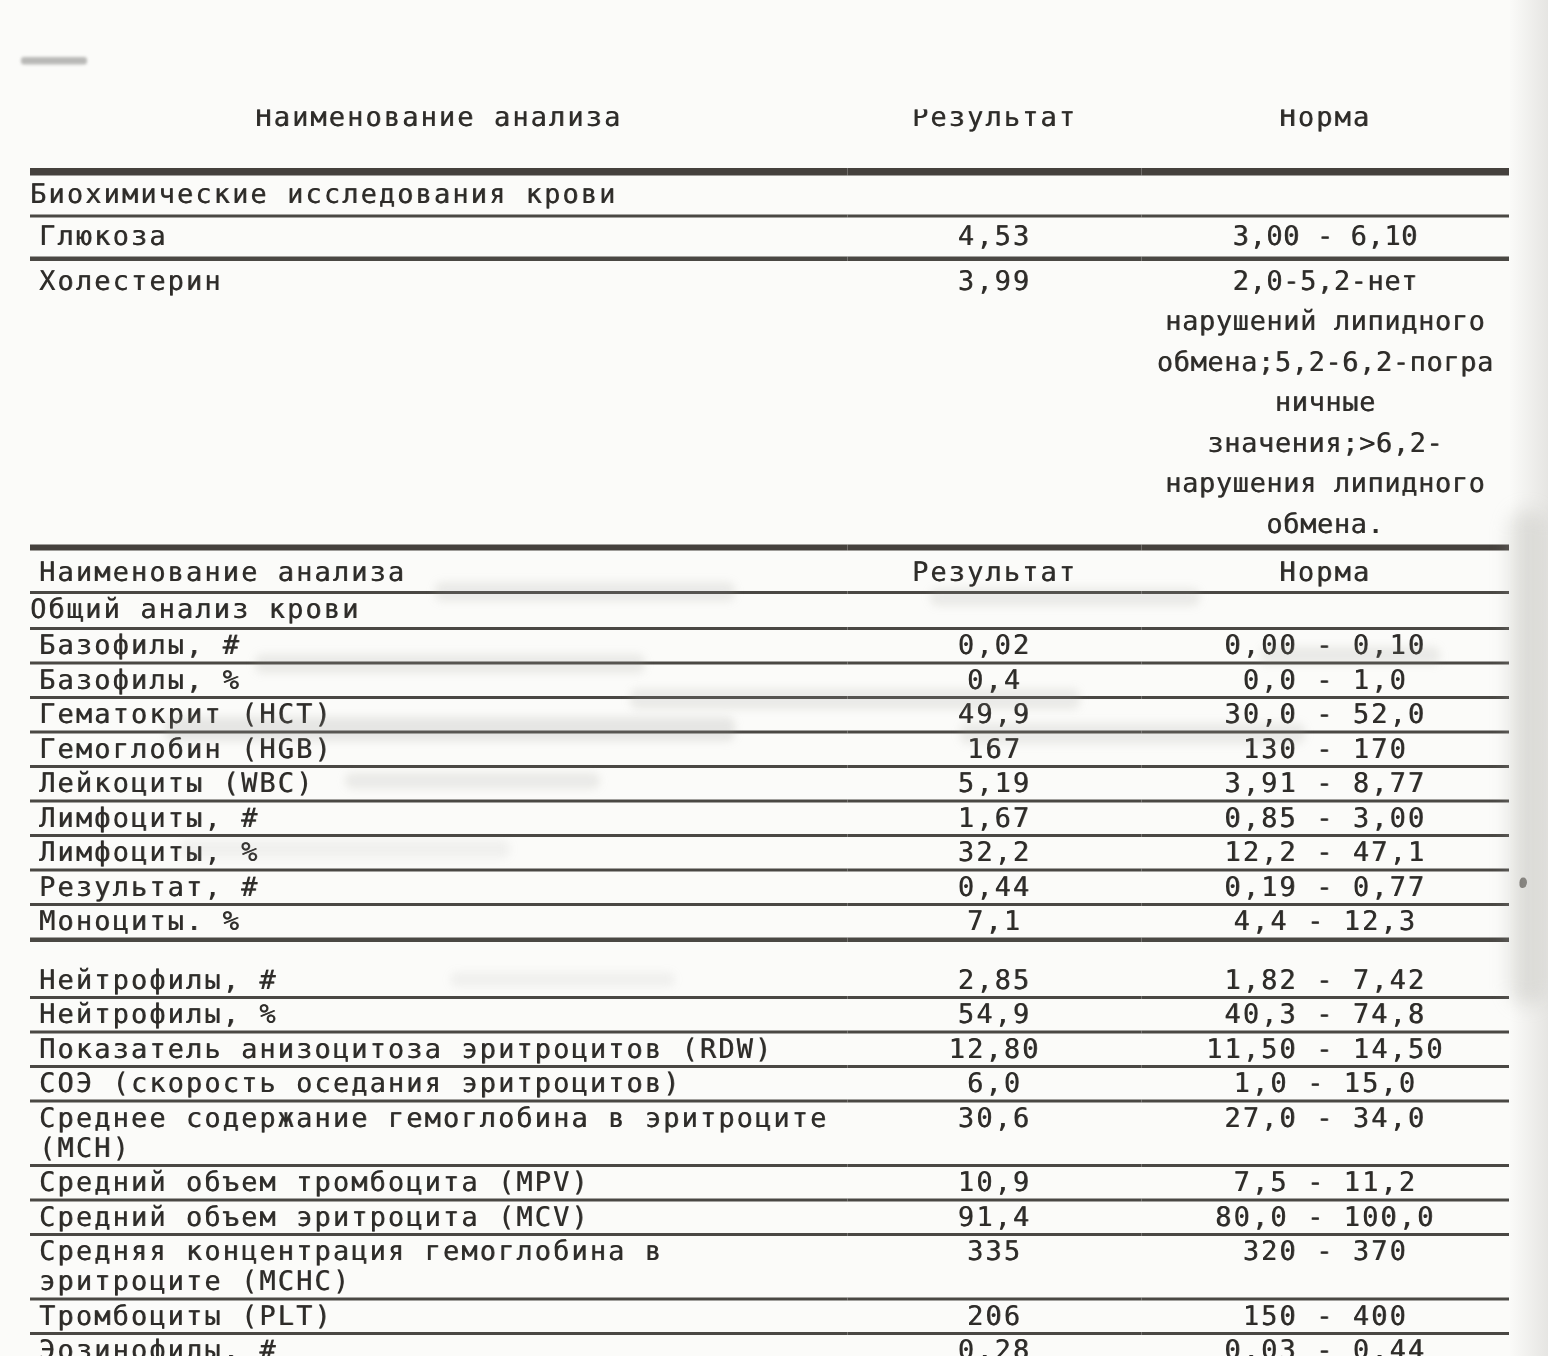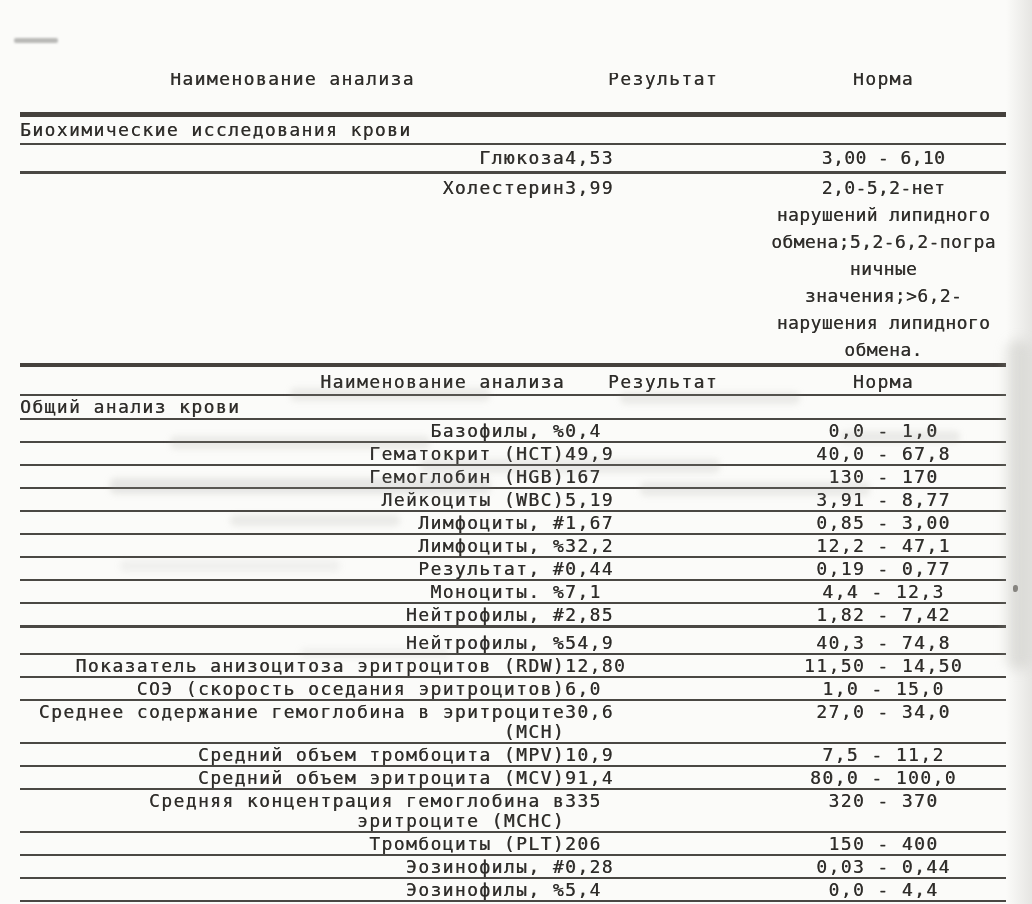--- a/index.html
+++ b/index.html
@@ -11,22 +11,22 @@
     color:#2e2c29;
     letter-spacing:1.4px;
     position:relative;
     overflow:hidden;
     text-shadow:0.4px 0 0.3px rgba(46,44,41,0.75);
   }
   .sheet { position:absolute; inset:0; }
 
   table { border-collapse:collapse; table-layout:fixed; width:986px; margin-left:20px; }
   td,th { vertical-align:top; font-weight:normal; white-space:pre-line; overflow:hidden; }
-  .c-name { width:545px; text-align:right; padding-left:6px; }
-  .c-res  { width:196px; }
+  .c-name { width:545px; text-align:left; padding-left:6px; }
+  .c-res  { width:196px; text-align:center; }
   .c-norm { width:245px; text-align:center; }
 
   
   .t1 { margin-top:52px; }
   .t1 thead tr.header-row { border-bottom:5px solid #45413d; }
   .t1 th.c-name, .t1 th.c-res, .t1 th.c-norm { text-align:center; padding:0; }
   .clip { height:18px; overflow:hidden; }
   .clip span { display:block; line-height:25px; margin-top:-7px; }
   .t1 tr.section-row { border-bottom:2px solid #4a4844; }
   .t1 tr.section-row td { line-height:26px; }
@@ -39,21 +39,21 @@
 
   
   .t2 { border-top:4px solid #45413d; }
   .t2 thead tr.header-row { border-bottom:2px solid #4a4844; }
   .t2 thead tr.header-row th { line-height:24px; padding-top:3px; }
   .t2 tr.section-row { border-bottom:2px solid #4a4844; }
   .t2 tr.section-row td { line-height:22px; }
   .t2 tbody tr { border-bottom:2px solid #4a4844; }
   .t2 tbody tr td { line-height:20px; padding-top:1px; }
   .t2 tbody tr:nth-of-type(9) { border-bottom-width:3px; }
-  .t2 tbody tr:nth-of-type(10) td { padding-top:5px; }
+  .t2 tbody tr:nth-of-type(10) td { padding-top:16px; }
 
   
   .artifact { position:absolute; pointer-events:none; }
   .dash { left:14px; top:38px; width:44px; height:5px; background:#a3a3a1; border-radius:2px; filter:blur(1px); opacity:.75; }
   .dot { left:1013px; top:585px; width:5px; height:7px; background:#6b6864; border-radius:50% 50% 60% 40%; filter:blur(.5px); }
   .edge-band { right:0; top:0; width:26px; height:100%;
     background:linear-gradient(to right, rgba(190,188,184,0), rgba(190,188,184,.35)); }
   .edge-band2 { right:2px; top:340px; width:24px; height:330px;
     background:rgba(176,174,170,.30); filter:blur(6px); border-radius:12px; }
   .smudge { background:rgba(150,148,144,.16); filter:blur(3px); border-radius:5px; }
@@ -120,31 +120,36 @@
         <th class="c-name">Наименование анализа</th>
         <th class="c-res">Результат</th>
         <th class="c-norm">Норма</th>
       </tr>
       <tr class="section-row">
         <td colspan="3">Общий анализ крови</td>
       </tr>
     </thead>
     <tbody>
 
+        <tr class="data-row">
+          <td class="c-name">Базофилы, #</td>
+          <td class="c-res">0,02</td>
+          <td class="c-norm">0,00 - 0,10</td>
+        </tr>
 
         <tr class="data-row">
           <td class="c-name">Базофилы, %</td>
           <td class="c-res">0,4</td>
           <td class="c-norm">0,0 - 1,0</td>
         </tr>
 
         <tr class="data-row">
           <td class="c-name">Гематокрит (HCT)</td>
           <td class="c-res">49,9</td>
-          <td class="c-norm">40,0 - 67,8</td>
+          <td class="c-norm">30,0 - 52,0</td>
         </tr>
 
         <tr class="data-row">
           <td class="c-name">Гемоглобин (HGB)</td>
           <td class="c-res">167</td>
           <td class="c-norm">130 - 170</td>
         </tr>
 
         <tr class="data-row">
           <td class="c-name">Лейкоциты (WBC)</td>

